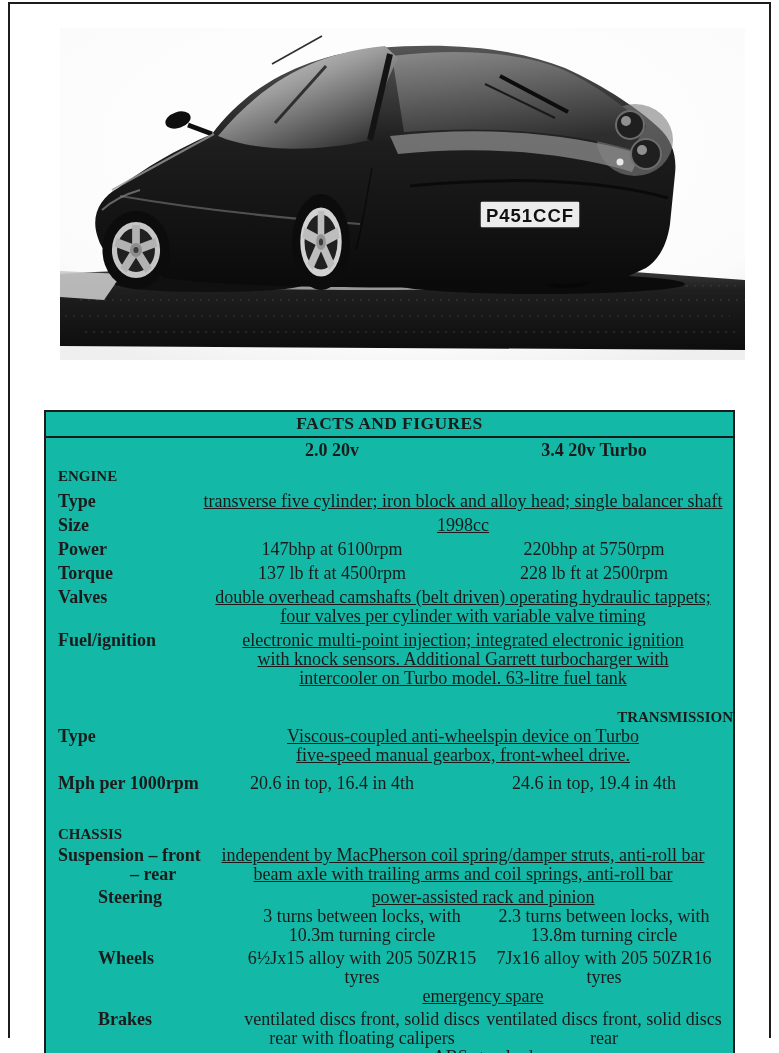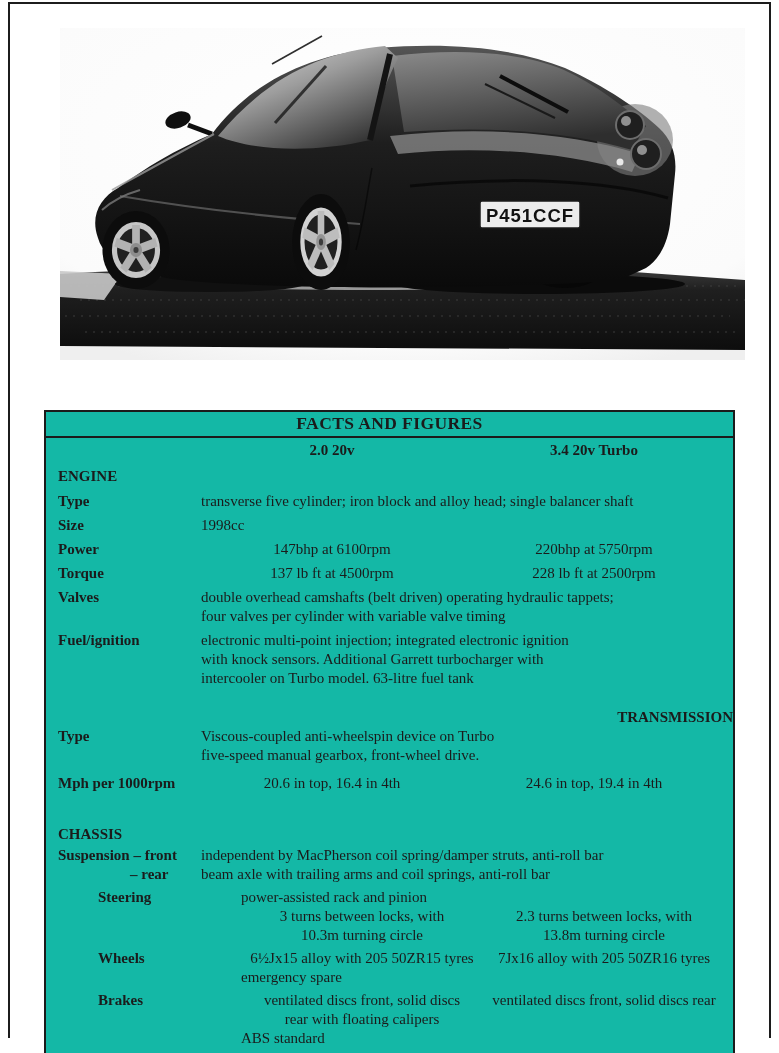--- a/index.html
+++ b/index.html
@@ -10,25 +10,25 @@
   .frame-left{position:absolute;left:8px;top:2px;width:2px;height:1036px;background:#1c1c1c;}
   .frame-right{position:absolute;left:769px;top:2px;width:2px;height:1036px;background:#1c1c1c;}
 
   
   .photo{position:absolute;left:60px;top:28px;width:685px;height:332px;}
   .photo svg{display:block;}
 
   
   .facts{position:absolute;left:44px;top:366px;width:691px;height:695px;border:2px solid #1b1b1b;box-sizing:border-box;background:#14b8a6;overflow:hidden;margin-top:44px;}
   .facts-title{text-align:center;font-weight:bold;font-size:17.5px;line-height:21px;padding:1px 0 2px;border-bottom:2px solid #1b1b1b;letter-spacing:0.4px;}
-  .row{display:flex;font-size:15px;line-height:19px;}
+  .row{display:flex;font-size:18px;line-height:19px;}
   .lbl{width:155px;padding-left:12px;font-weight:bold;flex:none;box-sizing:border-box;}
   .lbl .l2{padding-left:72px;}
   .val{flex:1;padding-right:8px;min-width:0;}
-  .span-val{text-align:left;}
+  .span-val{text-align:center;text-decoration:underline;}
   .cols{display:flex;}
   .cols .c{width:50%;text-align:center;}
   .sect{font-weight:bold;font-size:15px;line-height:19px;padding-left:12px;}
   .heads{margin-top:3px;font-weight:bold;}
   .mt2{margin-top:2px;}.mt4{margin-top:4px;padding-left:40px;}.mt5{margin-top:5px;}
   .mt6{margin-top:6px;}.mt7{margin-top:7px;}.mt9{margin-top:9px;}
   .mt20{margin-top:20px;text-align:right;}.mt32{margin-top:32px;}
 
   
   .footer{position:absolute;left:8px;top:1056px;width:763px;display:flex;align-items:center;}

